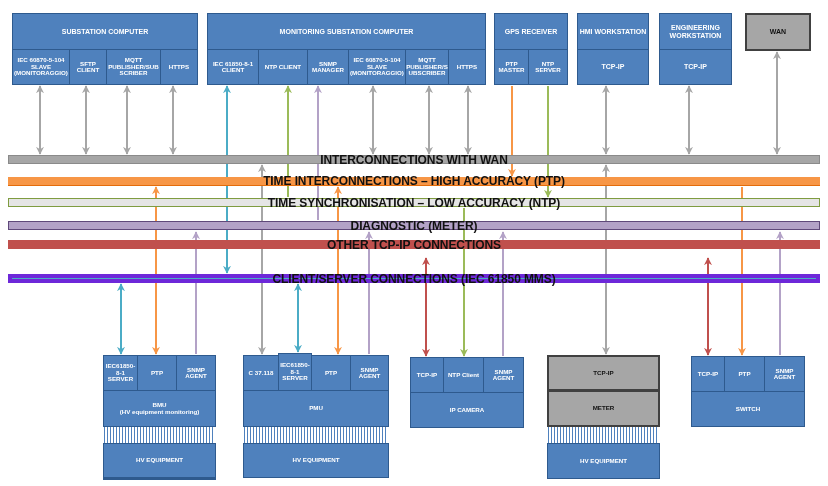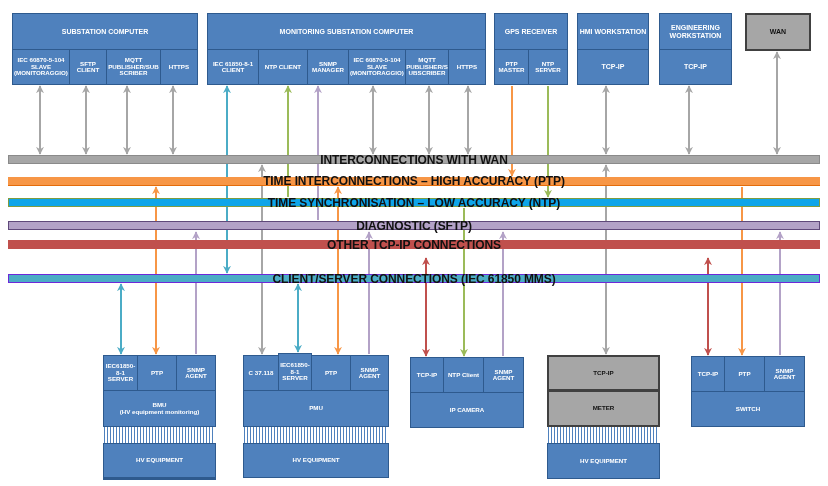--- a/index.html
+++ b/index.html
@@ -68,30 +68,30 @@
       <line x1="780" x2="780" y1="232" y2="355" stroke="#b3a2c7" stroke-width="2" marker-start="url(#ah-snmp)"></line>
     </g>
 </svg>
 
 <div class="bar" style="top:155px;background:#a6a6a6;border:1px solid #8a8a8a;">
     <span>INTERCONNECTIONS WITH WAN</span>
   </div>
 <div class="bar" style="top:177px;background:#f79646;border-bottom:1px solid #e46c0a;">
     <span>TIME INTERCONNECTIONS – HIGH ACCURACY (PTP)</span>
   </div>
-<div class="bar" style="top:198px;background:#0ea5e9;border:1px solid #7f9c40;">
+<div class="bar" style="top:198px;background:#e5e5e5;border:1px solid #7f9c40;">
     <span>TIME SYNCHRONISATION – LOW ACCURACY (NTP)</span>
   </div>
 <div class="bar" style="top:221px;background:#b3a2c7;border:1px solid #5f497a;">
-    <span>DIAGNOSTIC (SFTP)</span>
+    <span>DIAGNOSTIC (METER)</span>
   </div>
 <div class="bar" style="top:240px;background:#c0504d;">
     <span>OTHER TCP-IP CONNECTIONS</span>
   </div>
-<div class="bar" style="top:274px;background:#4bacc6;border:1px solid #6d28d9;">
+<div class="bar" style="top:274px;background:#4bacc6;border:4px solid #6d28d9;">
     <span>CLIENT/SERVER CONNECTIONS (IEC 61850 MMS)</span>
   </div>
 
 <div class="box t7" style="left:12px;top:13px;width:186px;height:37px;">
     <span>SUBSTATION COMPUTER</span>
   </div>
 <div class="box t6" style="left:12px;top:49px;width:58px;height:36px;">IEC 60870-5-104 SLAVE (MONITORAGGIO)</div>
 <div class="box t6" style="left:69px;top:49px;width:38px;height:36px;">SFTP CLIENT</div>
 <div class="box t6" style="left:106px;top:49px;width:55px;height:36px;">MQTT PUBLISHER/SUB SCRIBER</div>
 <div class="box t6" style="left:160px;top:49px;width:38px;height:36px;">HTTPS</div>

